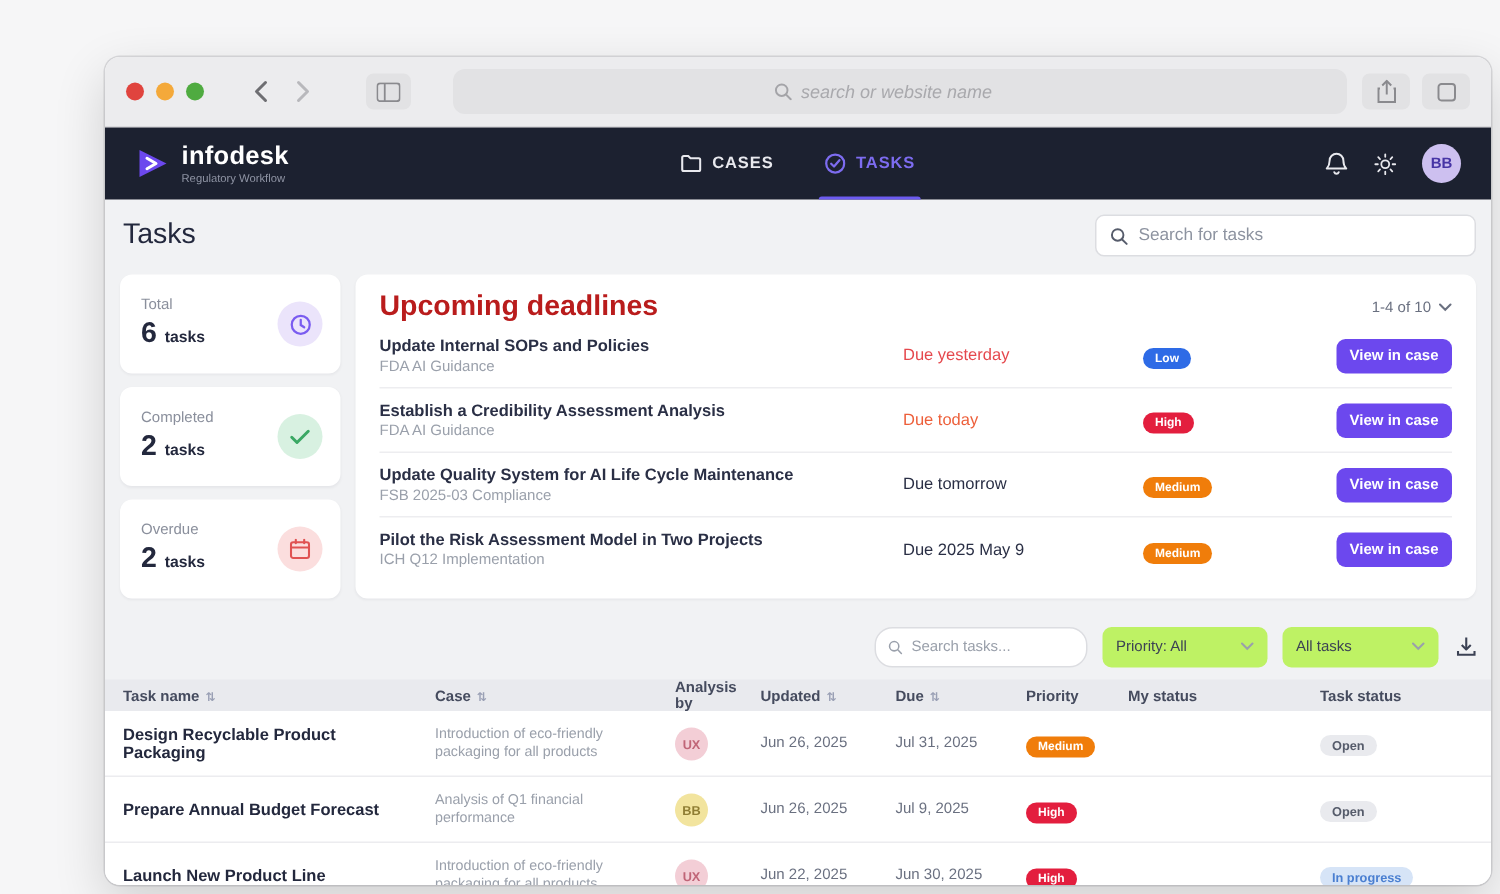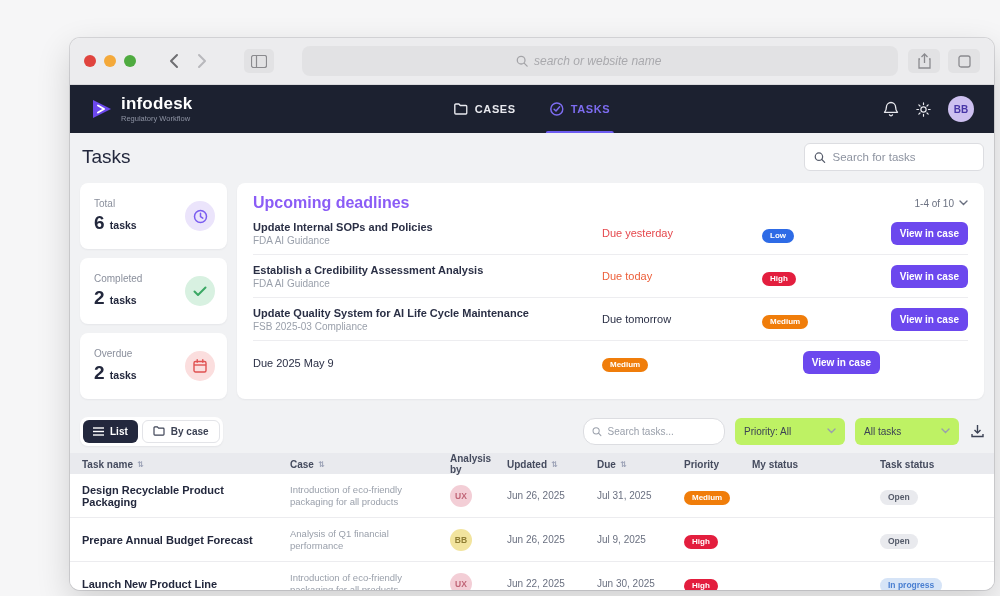--- a/index.html
+++ b/index.html
@@ -41,42 +41,42 @@
   .nav-item.active:after { content:""; position:absolute; left:-4px; right:-4px; bottom:0;
     height:2px; background:#6c5bf0; border-radius:2px 2px 0 0; }
   .header-right { margin-left:auto; display:flex; align-items:center; gap:16px; }
   .avatar { width:26px; height:26px; border-radius:50%; background:#cdc0f0; color:#4735a6;
     font-size:10px; font-weight:700; display:flex; align-items:center; justify-content:center; }
 
   
   .page { background:#f1f2f4; height:457px; }
   .title-row { height:48px; display:flex; align-items:center; padding:0 10px; }
   .page-title { font-size:19px; color:#23283d; font-weight:500; margin-left:2px; }
-  .task-search { margin-left:auto; width:180px; height:28px; background:#fff;
+  .task-search { margin-left:auto; width:254px; height:28px; background:#fff;
     border:1px solid #dcdde1; border-radius:6px; display:flex; align-items:center;
     gap:7px; padding:0 9px; }
   .task-search input { border:none; outline:none; font-size:11.5px; color:#3c4254;
     width:100%; font-family:inherit; background:transparent; }
   .task-search input::placeholder { color:#8d93a0; }
 
   .top-section { display:flex; gap:10px; padding:2px 10px 0 10px; }
   .stats-col { width:147px; display:flex; flex-direction:column; gap:9px; }
   .stat-card { background:#fff; border-radius:8px; height:66px; padding:12px 12px 12px 14px;
     display:flex; align-items:center; justify-content:space-between;
     box-shadow:0 1px 2px rgba(20,24,40,.05); }
   .stat-label { font-size:10px; color:#8a8f9c; }
   .stat-num { font-size:19px; font-weight:700; color:#23283d; margin-top:3px; }
   .stat-num span { font-size:10.5px; font-weight:600; }
   .stat-icon { width:30px; height:30px; border-radius:50%; display:flex;
     align-items:center; justify-content:center; }
 
   .deadlines { flex:1; background:#fff; border-radius:8px; padding:11px 16px 0 16px;
     height:216px; box-shadow:0 1px 2px rgba(20,24,40,.05); }
   .dl-head { display:flex; align-items:center; }
-  .dl-title { font-size:16px; font-weight:700; color:#8b5cf6; }
+  .dl-title { font-size:19px; font-weight:700; color:#b91c1c; }
   .dl-pager { margin-left:auto; font-size:10px; color:#6a7080; display:flex;
     align-items:center; gap:5px; cursor:pointer; }
   .dl-row { display:grid; grid-template-columns:1fr 160px 118px 88px; align-items:center;
     height:43px; border-bottom:1px solid #ededf0; }
   .dl-row:last-child { border-bottom:none; }
   .dl-task { font-size:11px; font-weight:700; color:#2a2f45; }
   .dl-case { font-size:10px; color:#9aa0ab; margin-top:2px; }
   .dl-due { font-size:11px; color:#2a2f45; }
   .dl-due[data-tone="red"] { color:#e5484d; }
   .dl-due[data-tone="orange"] { color:#ed5f3a; }
@@ -296,45 +296,33 @@
             <div class="dl-row">
     <div>
       <div class="dl-task">Update Quality System for AI Life Cycle Maintenance</div>
       <div class="dl-case">FSB 2025-03 Compliance</div>
     </div>
     <div class="dl-due" data-tone="dark">Due tomorrow</div>
     <div><span class="pill" style="background: rgb(240, 125, 10);">Medium</span></div>
     <button class="view-btn">View in case</button>
   </div>
             <div class="dl-row">
+    <div>
+      <div class="dl-task">Pilot the Risk Assessment Model in Two Projects</div>
+      <div class="dl-case">ICH Q12 Implementation</div>
+    </div>
     <div class="dl-due" data-tone="dark">Due 2025 May 9</div>
     <div><span class="pill" style="background: rgb(240, 125, 10);">Medium</span></div>
     <button class="view-btn">View in case</button>
   </div>
           </div>
       </div>
     </div>
 
     <div class="list-toolbar">
-      <div class="seg-wrap">
-        <div class="seg-btn active">
-          <svg width="11" height="9" viewBox="0 0 11 9">
-              <line x1="0" y1="1" x2="11" y2="1" stroke="#fff" stroke-width="1.4"></line>
-              <line x1="0" y1="4.5" x2="11" y2="4.5" stroke="#fff" stroke-width="1.4"></line>
-              <line x1="0" y1="8" x2="11" y2="8" stroke="#fff" stroke-width="1.4"></line>
-            </svg>
-          <span>List</span>
-        </div>
-        <div class="seg-btn inactive">
-          <svg width="12" height="10" viewBox="0 0 14 12">
-              <path d="M1 2 a1 1 0 0 1 1-1 h3 l1.5 1.5 H12 a1 1 0 0 1 1 1 V10 a1 1 0 0 1 -1 1 H2 a1 1 0 0 1 -1-1 Z" fill="none" stroke="#3c4254" stroke-width="1.4"></path>
-            </svg>
-          <span>By case</span>
-        </div>
-      </div>
       <div class="lt-right">
         <div class="lt-search">
           <svg width="11" height="11" viewBox="0 0 14 14">
               <circle cx="6" cy="6" r="4.5" fill="none" stroke="#9aa0ab" stroke-width="1.5"></circle>
               <line x1="9.5" y1="9.5" x2="13" y2="13" stroke="#9aa0ab" stroke-width="1.5" stroke-linecap="round"></line>
             </svg>
           <input type="text" placeholder="Search tasks..." style="">
         </div>
         <div class="dropdown w1">
           <span class="dd-label">Priority: All</span>

